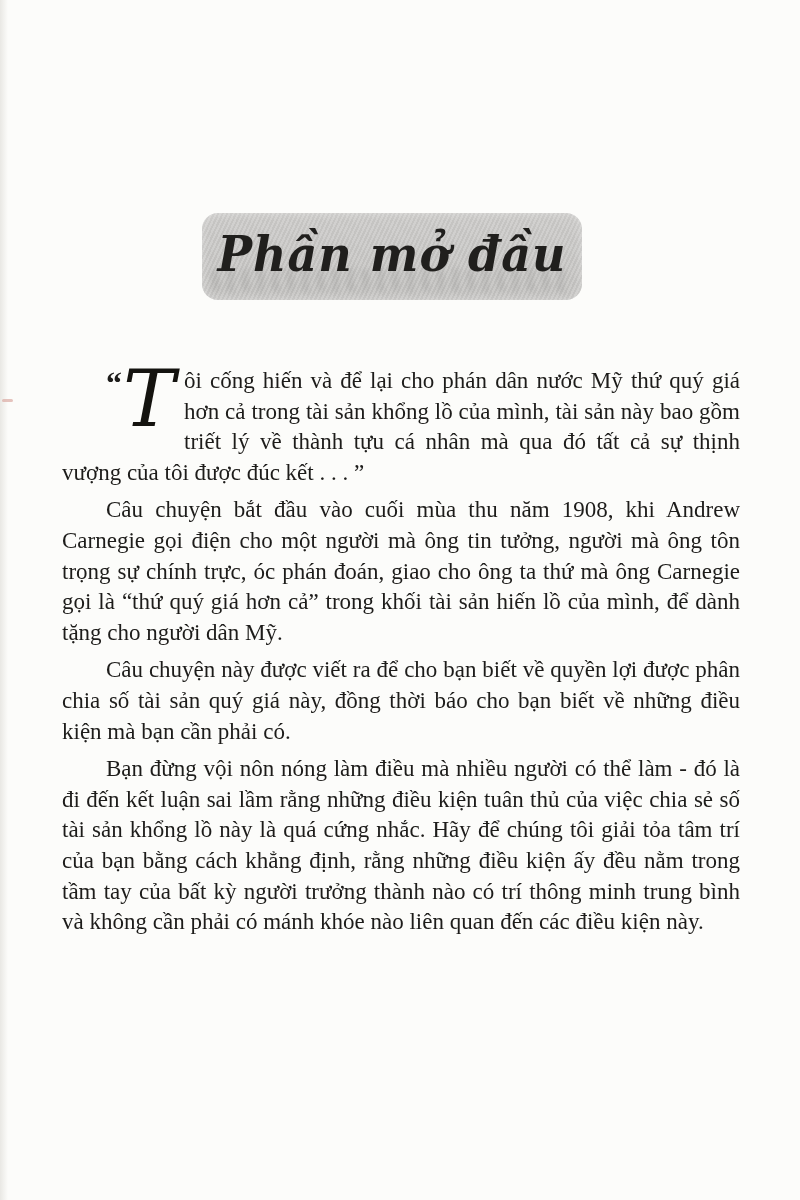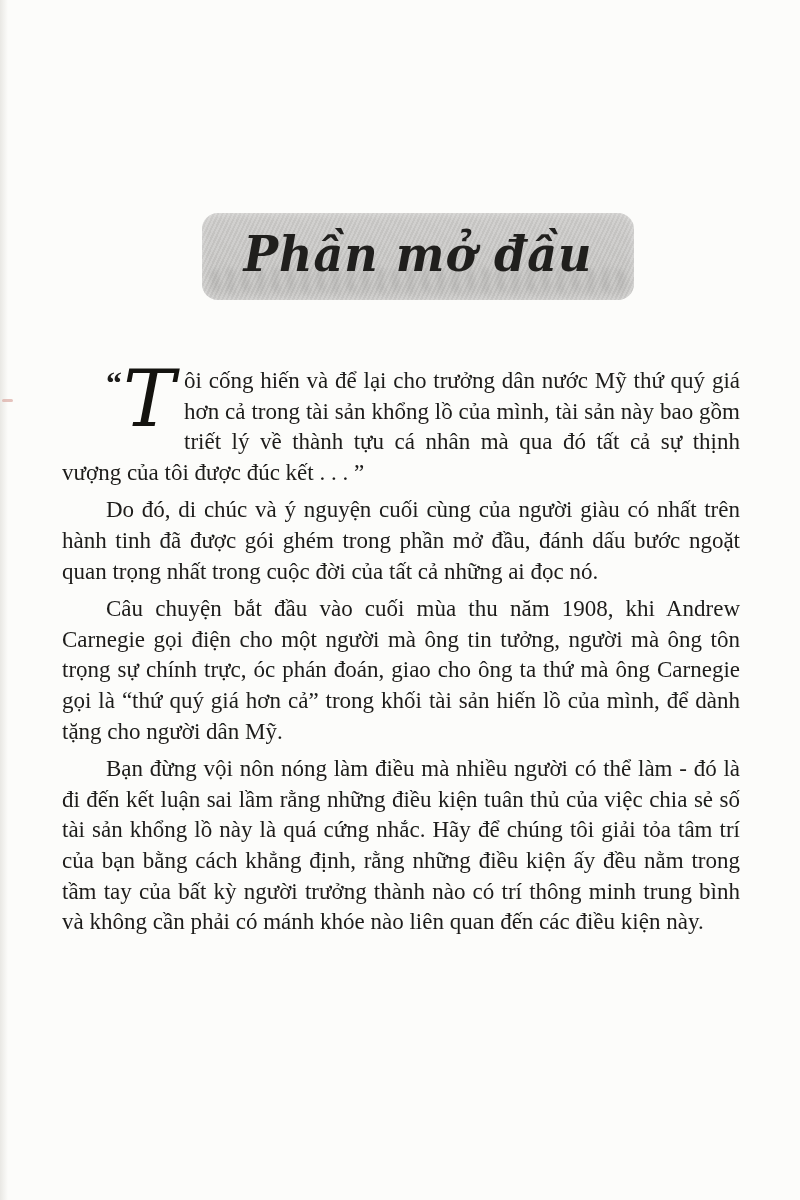--- a/index.html
+++ b/index.html
@@ -14,21 +14,21 @@
   .page-edge {
     position:absolute; left:0; top:0; width:8px; height:100%;
     background:linear-gradient(90deg,#e9e8e4 0%, rgba(255,255,255,0) 100%);
   }
   .edge-mark {
     position:absolute; left:2px; top:399px; width:11px; height:3px;
     background:#d9a59c; opacity:.65; border-radius:2px;
   }
   
   .banner {
-    position:absolute; left:202px; top:213px; width:432px; height:87px;
+    position:absolute; left:202px; top:213px; width:380px; height:87px;
     border-radius:16px;
     background:
       repeating-linear-gradient(115deg, rgba(255,255,255,0.10) 0 2px, rgba(0,0,0,0.035) 2px 4px),
       linear-gradient(#cdccca,#c5c4c2);
     display:flex; align-items:center; justify-content:center;
     box-shadow: inset 0 0 10px rgba(255,255,255,0.35);
   }
   .banner-ghost {
     position:absolute; left:10px; right:10px; bottom:9px; height:22px;
     background:repeating-linear-gradient(90deg,
@@ -86,24 +86,24 @@
   <div class="edge-mark"></div>
 
   <div class="banner">
     <div class="banner-ghost"></div>
     <h1 class="title">Phần mở đầu</h1>
   </div>
 
   <div class="content">
 
     <p class="para quote-para">
-      <span class="dropcap-wrap"><span class="qmark">“</span><span class="dropcap">T</span></span><span>ôi cống hiến và để lại cho trưởng dân nước Mỹ thứ quý giá hơn cả trong tài sản khổng lồ của mình, tài sản này bao gồm triết lý về thành tựu cá nhân mà qua đó tất cả sự thịnh vượng của tôi được đúc kết . . . ”</span>
+      <span class="dropcap-wrap"><span class="qmark">“</span><span class="dropcap">T</span></span><span>ôi cống hiến và để lại cho phán dân nước Mỹ thứ quý giá hơn cả trong tài sản khổng lồ của mình, tài sản này bao gồm triết lý về thành tựu cá nhân mà qua đó tất cả sự thịnh vượng của tôi được đúc kết . . . ”</span>
     </p>
 
-    <p class="para indent">Do đó, di chúc và ý nguyện cuối cùng của người giàu có nhất trên hành tinh đã được gói ghém trong phần mở đầu, đánh dấu bước ngoặt quan trọng nhất trong cuộc đời của tất cả những ai đọc nó.</p>
 
     <p class="para indent">Câu chuyện bắt đầu vào cuối mùa thu năm 1908, khi Andrew Carnegie gọi điện cho một người mà ông tin tưởng, người mà ông tôn trọng sự chính trực, óc phán đoán, giao cho ông ta thứ mà ông Carnegie gọi là “thứ quý giá hơn cả” trong khối tài sản hiến lồ của mình, để dành tặng cho người dân Mỹ.</p>
 
+    <p class="para indent">Câu chuyện này được viết ra để cho bạn biết về quyền lợi được phân chia số tài sản quý giá này, đồng thời báo cho bạn biết về những điều kiện mà bạn cần phải có.</p>
 
     <p class="para indent">Bạn đừng vội nôn nóng làm điều mà nhiều người có thể làm - đó là đi đến kết luận sai lầm rằng những điều kiện tuân thủ của việc chia sẻ số tài sản khổng lồ này là quá cứng nhắc. Hãy để chúng tôi giải tỏa tâm trí của bạn bằng cách khẳng định, rằng những điều kiện ấy đều nằm trong tầm tay của bất kỳ người trưởng thành nào có trí thông minh trung bình và không cần phải có mánh khóe nào liên quan đến các điều kiện này.</p>
 
   </div>
 </div>
 
 </body></html>

